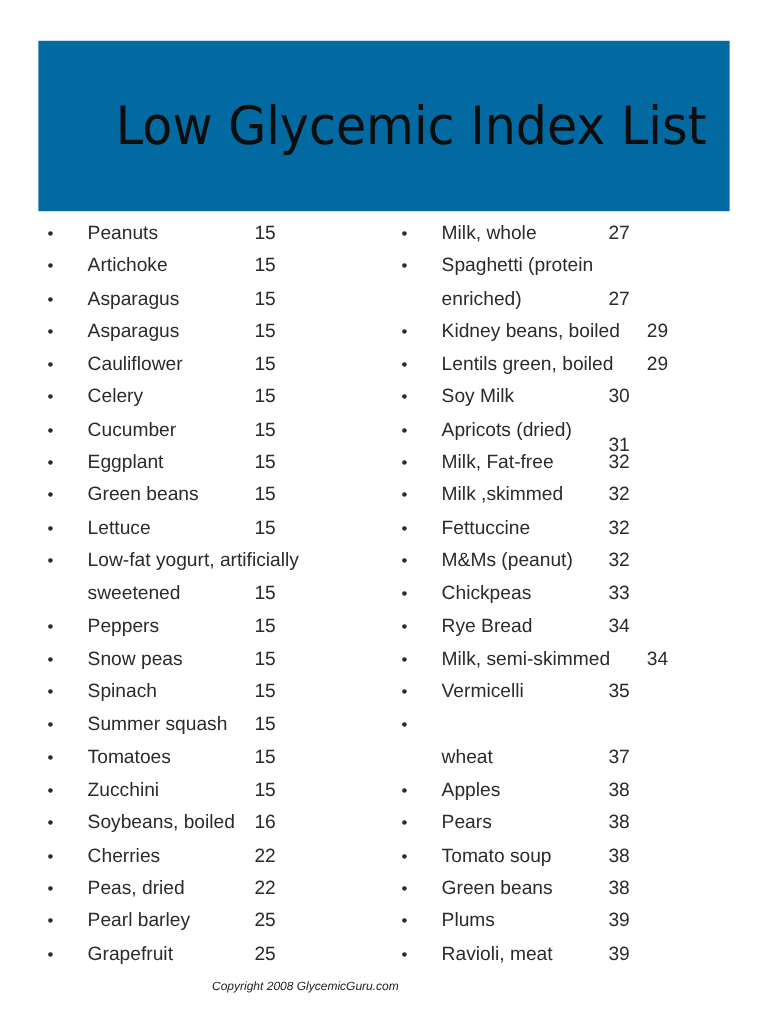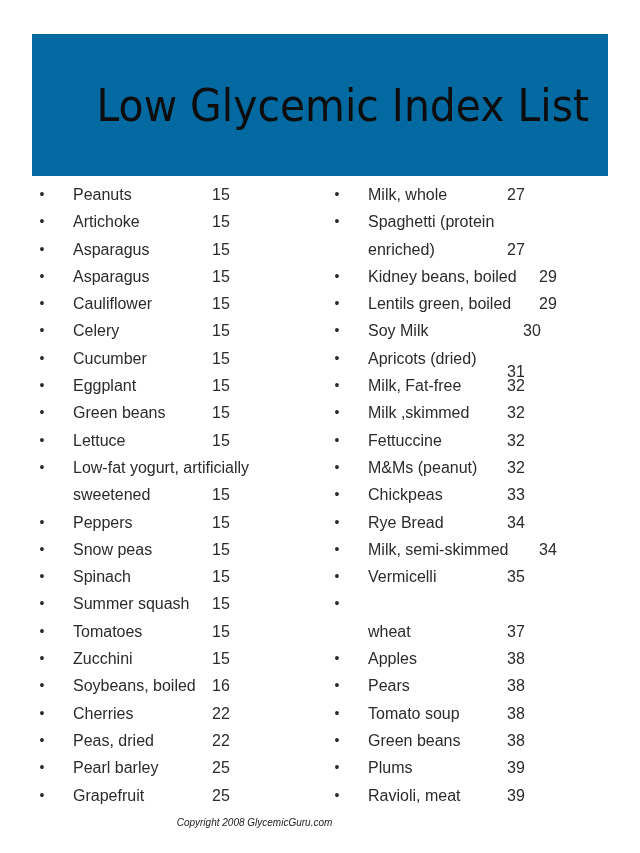--- a/index.html
+++ b/index.html
@@ -169,21 +169,21 @@
       <span class="val" style="left: 208px;">29</span>
     </div>
     <div class="item one">
       <span class="bullet">•</span>
       <span class="name">Lentils green,  boiled</span>
       <span class="val" style="left: 208px;">29</span>
     </div>
     <div class="item one">
       <span class="bullet">•</span>
       <span class="name">Soy Milk</span>
-      <span class="val" style="left: 192px;">30</span>
+      <span class="val" style="left: 176px;">30</span>
     </div>
     <div class="item one">
       <span class="bullet">•</span>
       <span class="name">Apricots  (dried)</span>
       <span class="val" style="left: 176px; margin-top: 13px;">31</span>
     </div>
     <div class="item one">
       <span class="bullet">•</span>
       <span class="name">Milk, Fat-free</span>
       <span class="val" style="left: 176px;">32</span>

